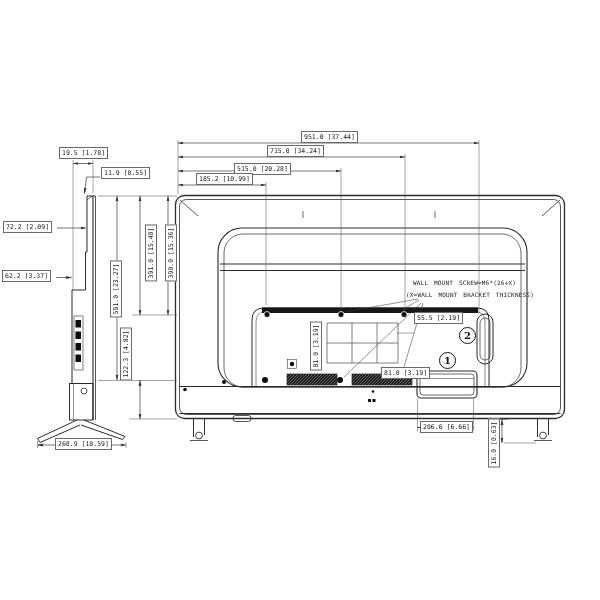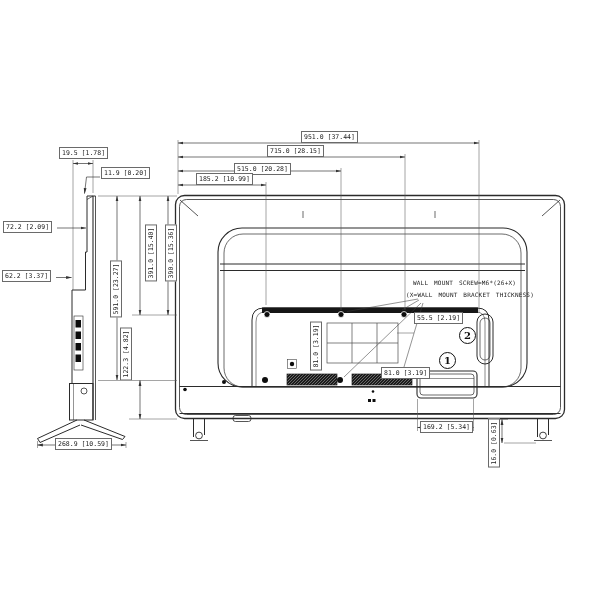--- a/index.html
+++ b/index.html
@@ -166,41 +166,41 @@
     <path d="M140,196 V315" marker-start="url(#ar)" marker-end="url(#ar)"></path>
     <path d="M168,196 V315" marker-start="url(#ar)" marker-end="url(#ar)"></path>
     <path d="M140,380.5 V419" marker-start="url(#ar)" marker-end="url(#ar)"></path>
     <path d="M37.5,445 H126" marker-start="url(#ar)" marker-end="url(#ar)"></path>
     <path d="M417.5,427.5 H473.5" marker-start="url(#ar)" marker-end="url(#ar)"></path>
     <path d="M502,419.5 V443" marker-start="url(#ar)" marker-end="url(#ar)"></path>
   </g>
 </svg>
 
 <div class="dim" style="left:301px;top:131px">951.0 [37.44]</div>
-<div class="dim" style="left:267px;top:145px">715.0 [28.15]</div>
+<div class="dim" style="left:267px;top:145px">715.0 [34.24]</div>
 <div class="dim" style="left:234px;top:163px">515.0 [20.28]</div>
 <div class="dim" style="left:196px;top:173px">185.2 [10.99]</div>
 
 <div class="dim" style="left:59px;top:147px">19.5 [1.78]</div>
-<div class="dim" style="left:101px;top:167px">11.9 [0.20]</div>
+<div class="dim" style="left:101px;top:167px">11.9 [0.55]</div>
 <div class="dim" style="left:3px;top:221px">72.2 [2.09]</div>
 <div class="dim" style="left:2px;top:270px">62.2 [3.37]</div>
 
 <div class="dim rot" style="left:116px;top:289px">591.0 [23.27]</div>
 <div class="dim rot" style="left:151px;top:253px">391.0 [15.40]</div>
 <div class="dim rot" style="left:171px;top:253px">390.0 [15.36]</div>
 <div class="dim rot" style="left:126px;top:354px">122.3 [4.82]</div>
 
 <div class="dim" style="left:55px;top:438px">268.9 [10.59]</div>
 
 <div class="dim rot" style="left:316px;top:346px">81.0 [3.19]</div>
 <div class="dim" style="left:381px;top:367px">81.0 [3.19]</div>
 <div class="dim" style="left:414px;top:312px">55.5 [2.19]</div>
 
-<div class="dim" style="left:420px;top:421px">169.2 [5.34]</div>
+<div class="dim" style="left:420px;top:421px">206.6 [6.66]</div>
 <div class="dim rot" style="left:494px;top:443px">16.0 [0.63]</div>
 
 <div class="note" style="left:413px;top:279px">WALL MOUNT SCREW=M6*(26+X)</div>
 <div class="note" style="left:406px;top:291px">(X=WALL MOUNT BRACKET THICKNESS)</div>
 
 <div class="callout" style="left:439px;top:352px">1</div>
 <div class="callout" style="left:459px;top:327px">2</div>
 
 </div>
 

